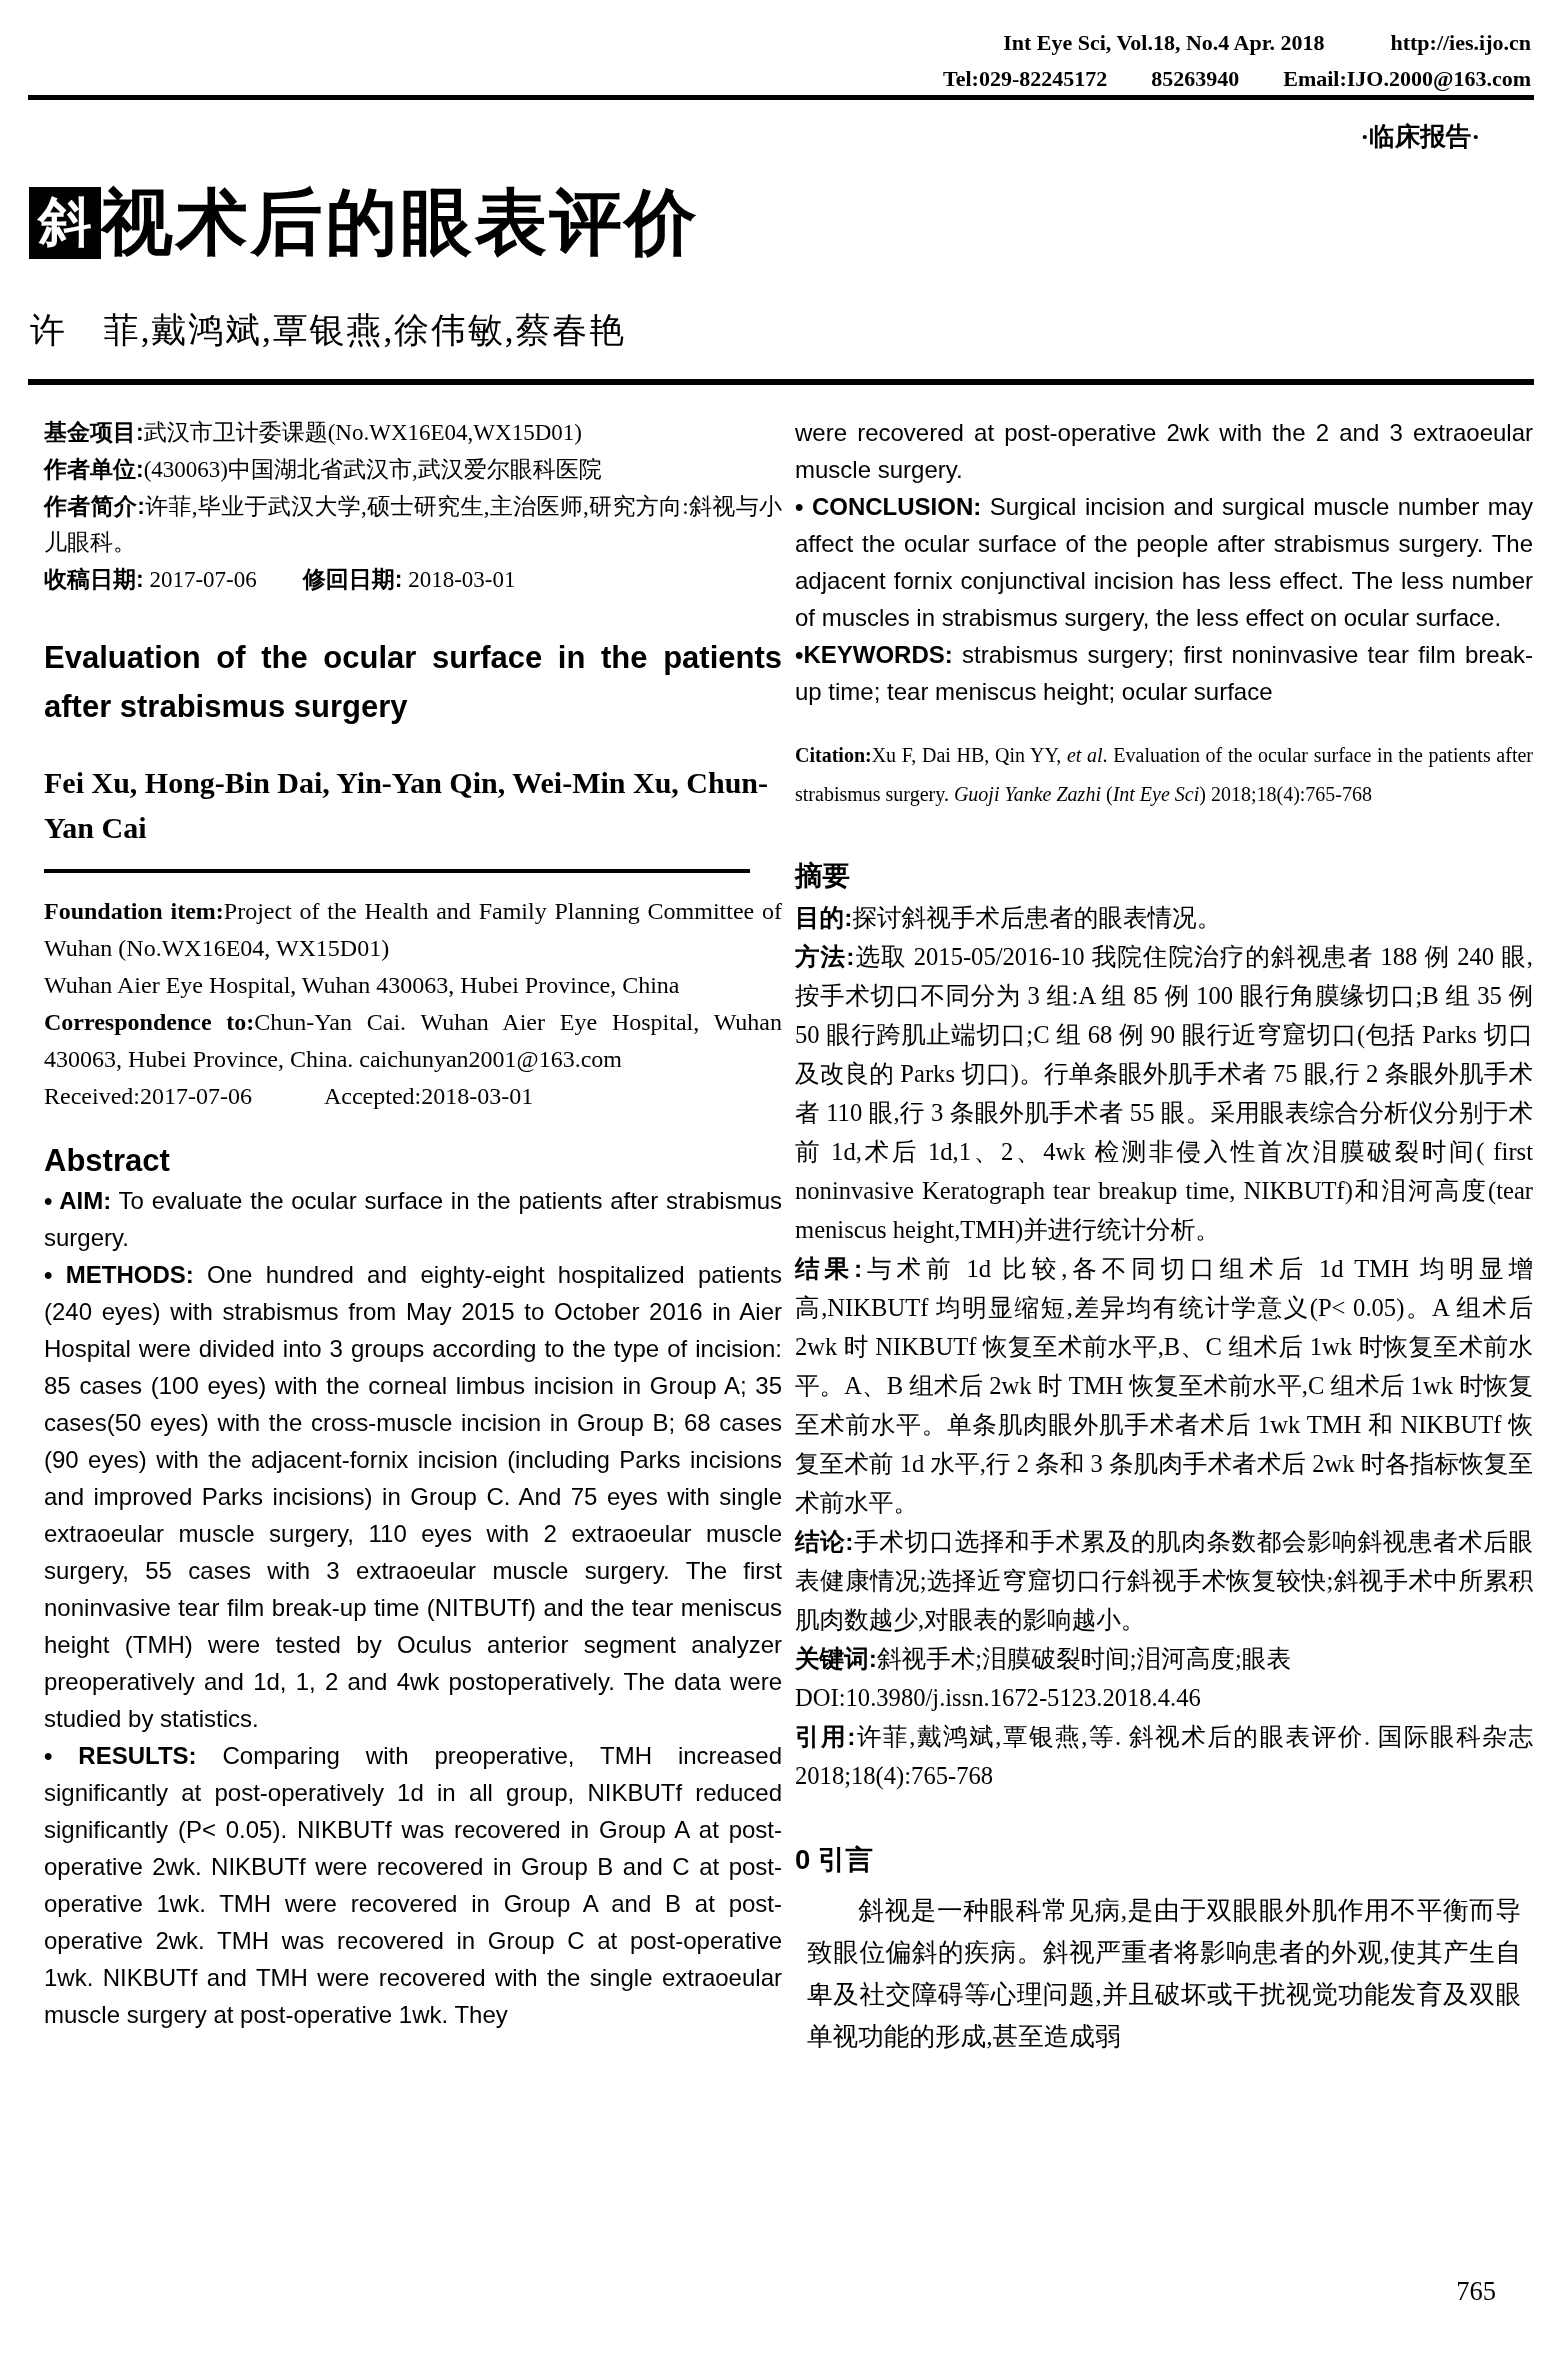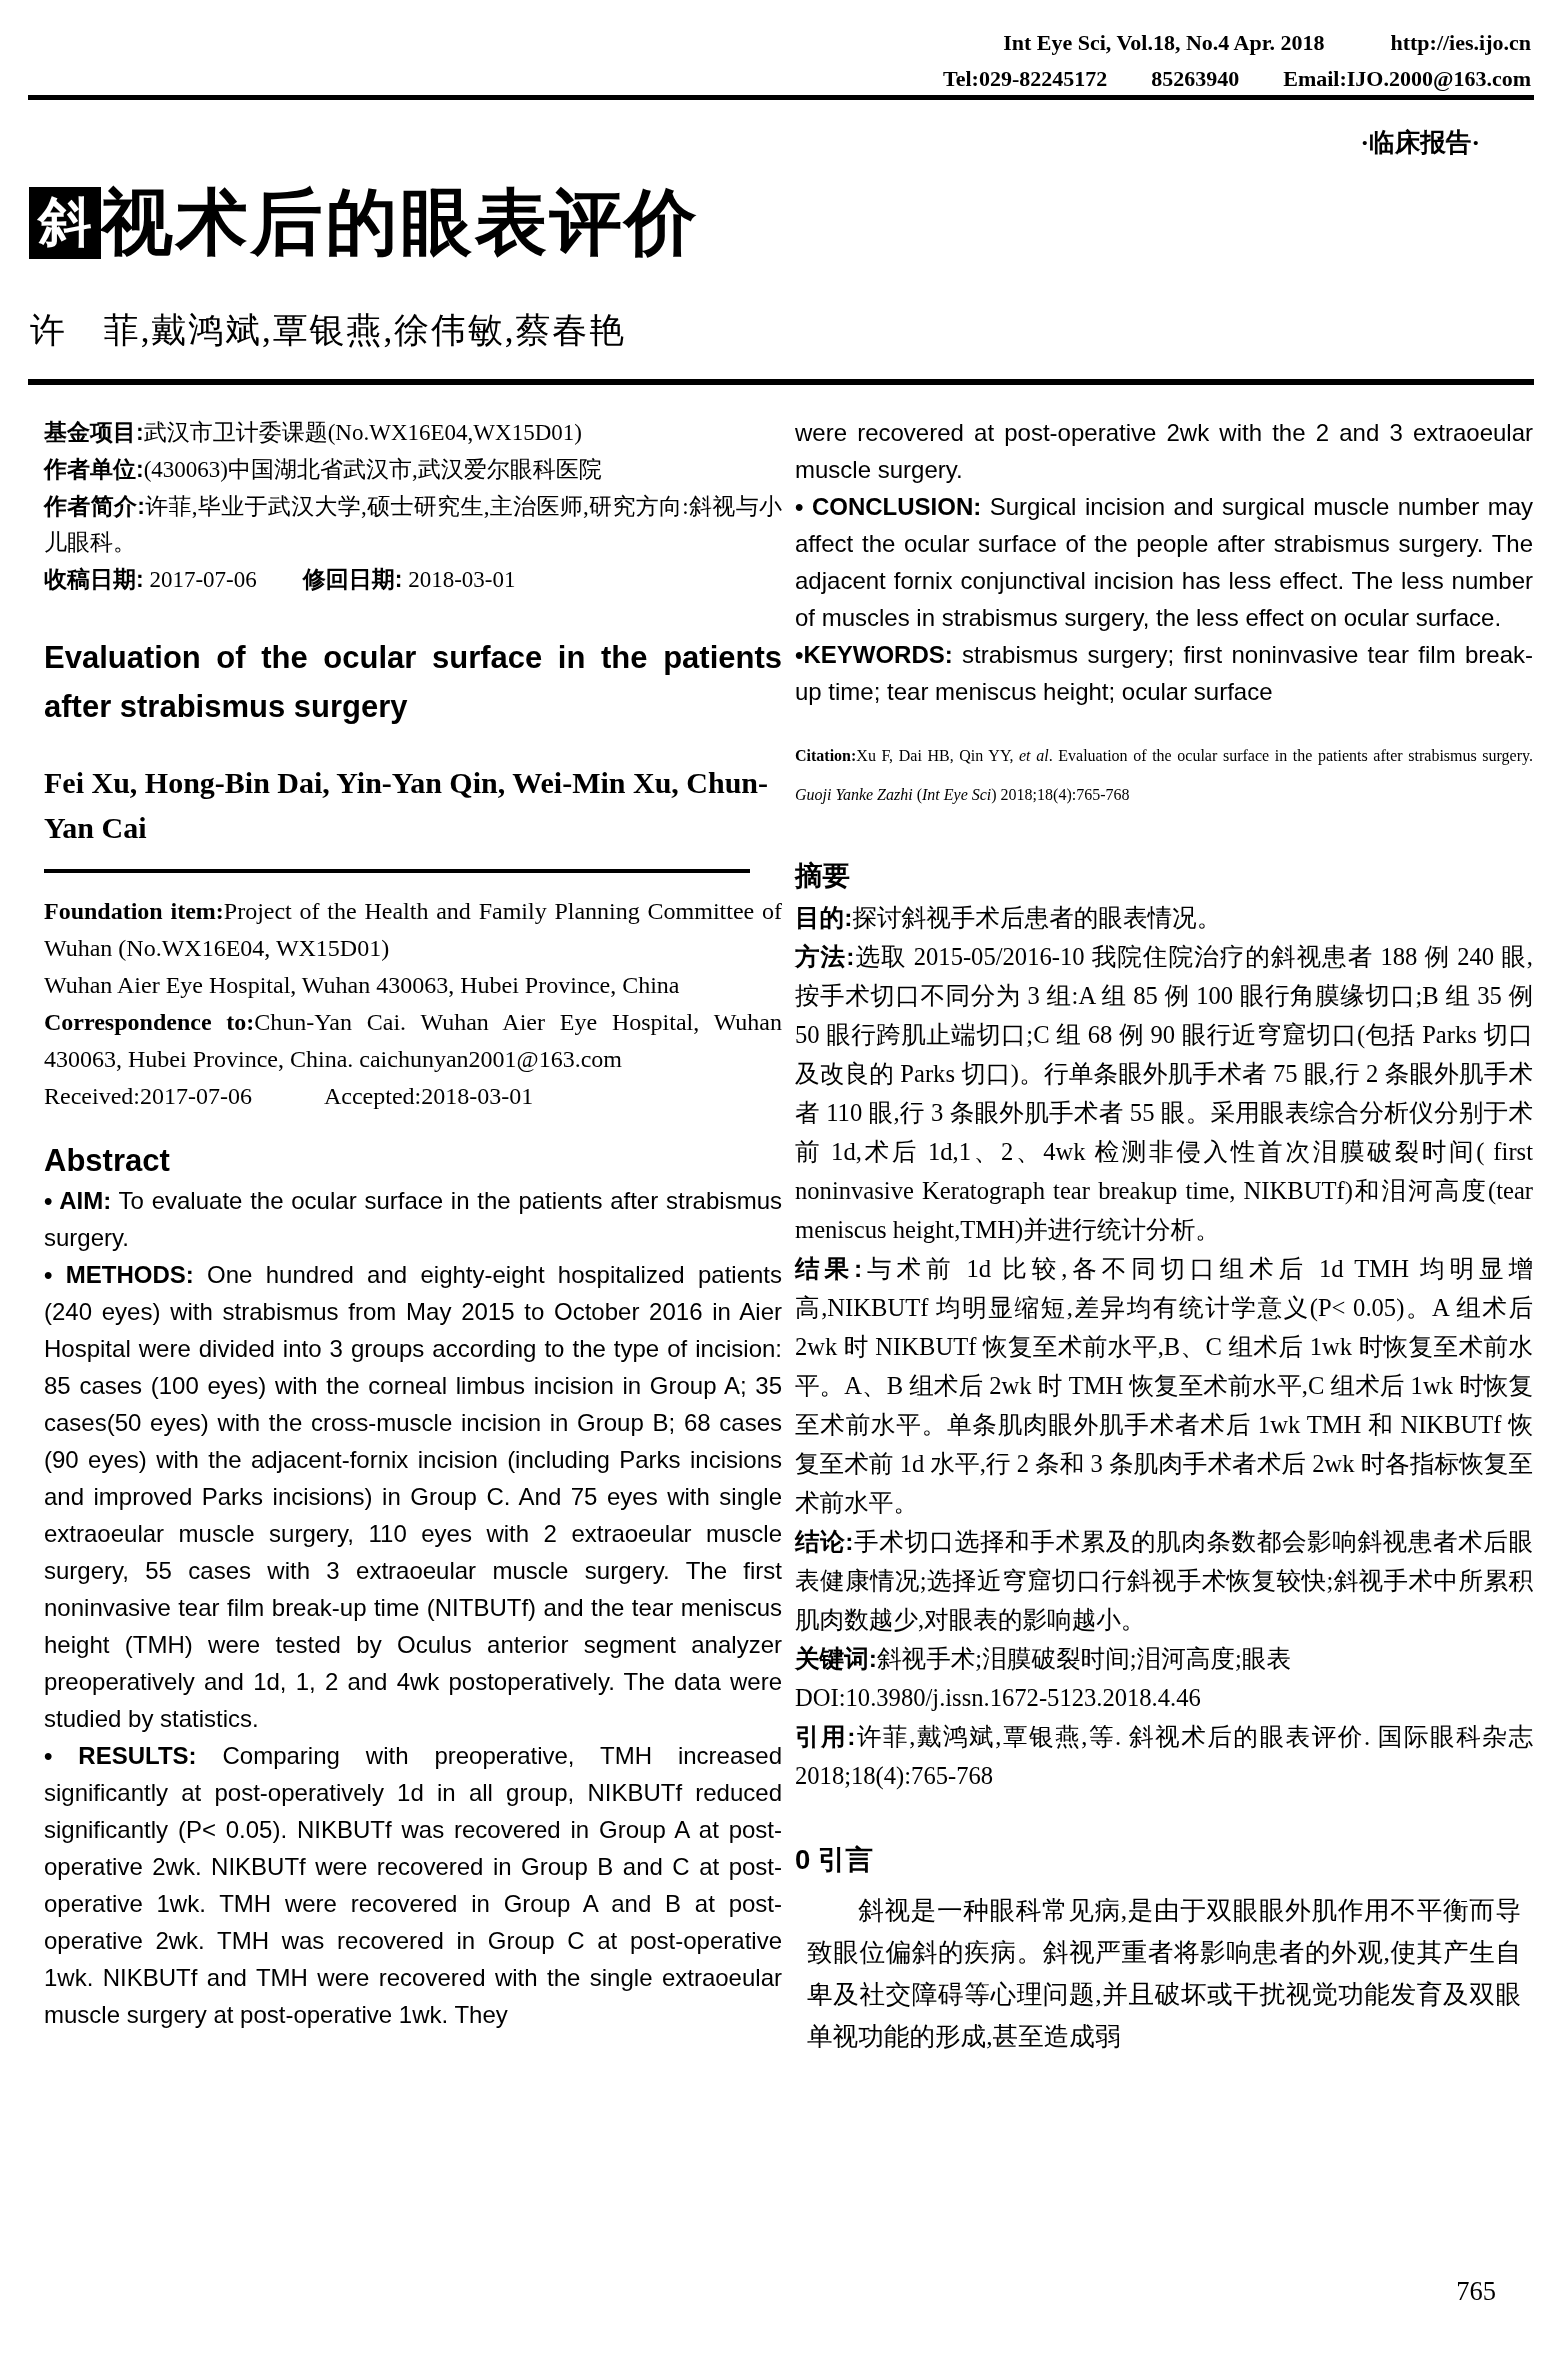--- a/index.html
+++ b/index.html
@@ -16,21 +16,21 @@
     position:absolute;top:24.6px;right:29px;
     text-align:right;
     font-family:"Liberation Serif","DejaVu Serif",serif;
     font-weight:bold;font-size:22px;line-height:36px;
     white-space:nowrap;
   }
   .rule-top{
     position:absolute;top:95px;left:27.5px;width:1506px;height:5.2px;background:#000;
   }
   .report-tag{
-    position:absolute;top:125px;right:80px;
+    position:absolute;top:119px;right:80px;
     font-size:25.6px;font-weight:bold;
     font-family:"Liberation Serif","DejaVu Serif",serif;
   }
   
   .cn-title{
     position:absolute;top:187px;left:29px;
     display:flex;align-items:flex-start;
   }
   .dropcap{
     width:72px;height:72px;background:#000;color:#fff;
@@ -85,21 +85,21 @@
     font-family:"Liberation Sans","DejaVu Sans",sans-serif;
     font-weight:bold;font-size:31px;
   }
   .en-abs p{
     margin:0;
     font-family:Liberation Sans, sans-serif;
     font-size:24px;line-height:37px;text-align:justify;
   }
   .en-abs .b{font-weight:bold;}
   .citation{
-    margin-top:25.6px;font-size:16px;line-height:39px;text-align:justify;
+    margin-top:25.6px;font-size:20px;line-height:39px;text-align:justify;
   }
   .citation .it{font-style:italic;}
   .cn-abs-h{
     margin:44px 0 4.7px 0;font-size:27.5px;
   }
   .cn-abs p{
     margin:0;font-size:24.6px;line-height:39px;text-align:justify;
   }
   .doi-line{margin-top:0;}
   .cite-cn{margin-top:44px;}

